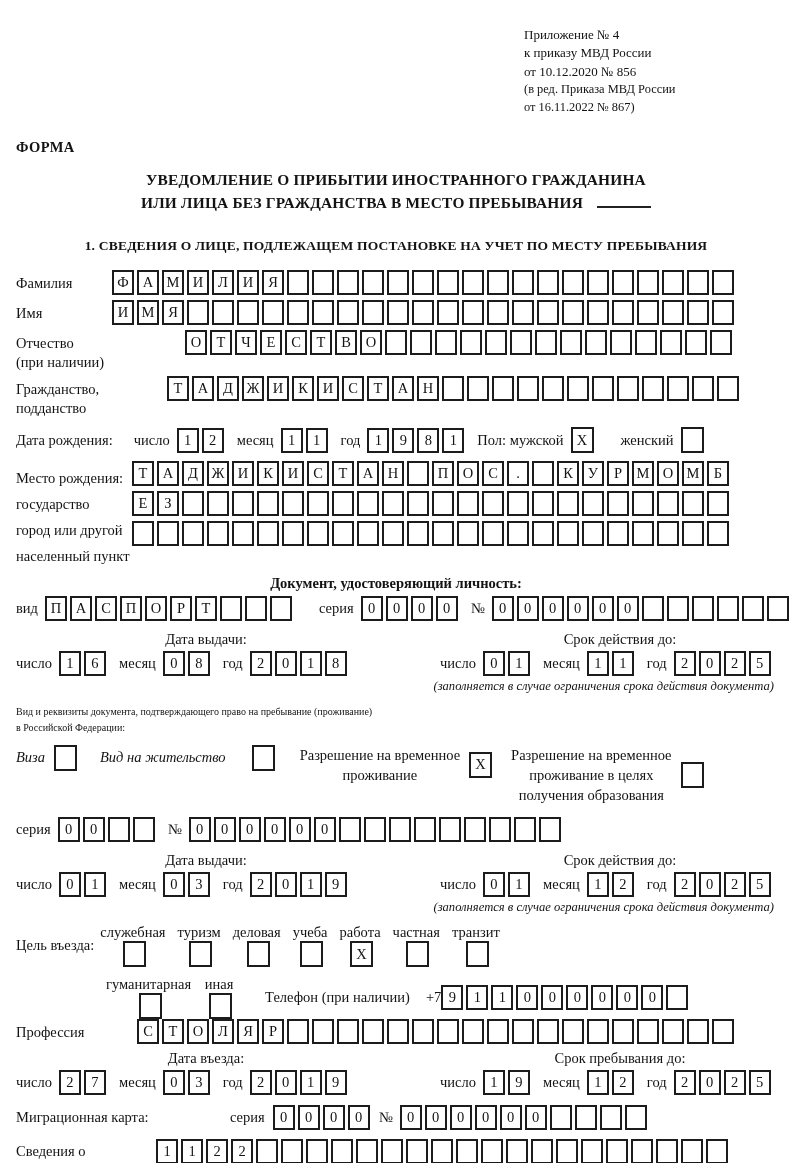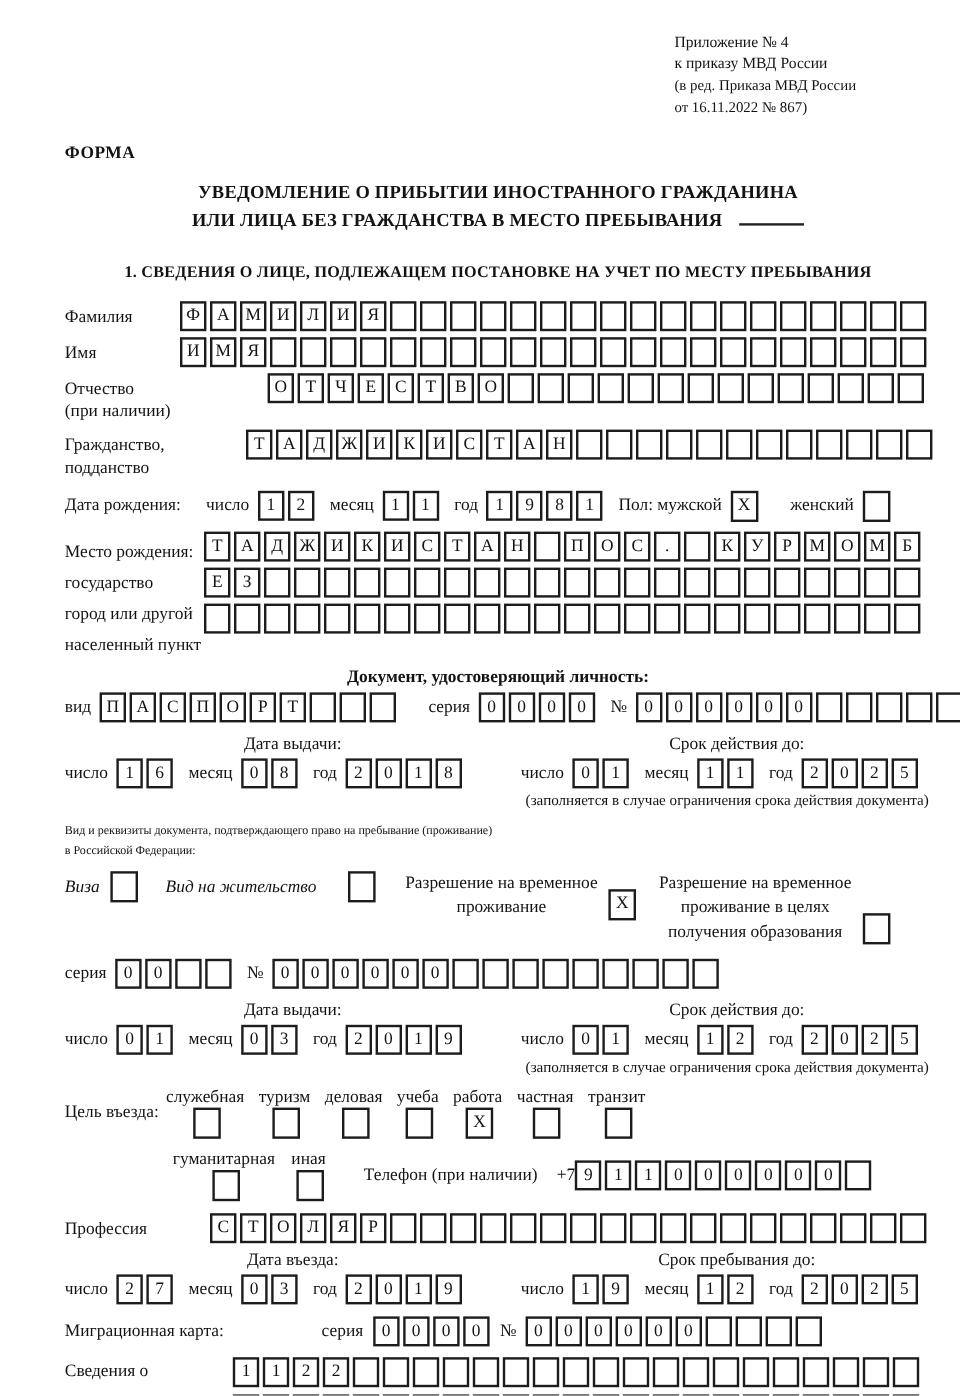--- a/index.html
+++ b/index.html
@@ -3,21 +3,21 @@
 <meta charset="utf-8">
 <style>
   * { box-sizing: border-box; }
   html, body { margin:0; padding:0; background:#ffffff; }
   body {
     width:800px; height:1163px;
     color:#131313;
     font-family:"Liberation Serif","DejaVu Serif",serif;
     overflow:hidden;
   }
-  .page { width:800px; height:1163px; padding:26px 24px 8px 54px; }
+  .page { width:800px; height:1163px; padding:26px 24px 8px 16px; }
 
   
   .hdr { margin-left:508px; font-size:13px; line-height:1.42; }
   .hdr .sub { font-size:12.4px; }
   .forma { padding-right:4px; font-weight:700; font-size:14.5px; margin-top:22px; letter-spacing:.4px; }
 
   .title { text-align:center; font-weight:700; font-size:15.4px; line-height:1.5; margin-top:12px; letter-spacing:.2px; }
   .blank { display:inline-block; width:54px; height:13px; border-bottom:2.5px solid #222; margin-left:14px; }
 
   .sec { text-align:center; font-weight:700; font-size:13.5px; margin-top:24px; margin-bottom:16px; letter-spacing:.2px; }
@@ -41,31 +41,31 @@
   .w121 { width:121px; }
 
   .stack { display:flex; flex-direction:column; }
   .stack .cells { margin-bottom:5px; }
 
   .inl { display:flex; align-items:center; font-size:14.5px; }
   .inl .dl { margin-right:7px; }
   .inl .cells { margin-right:10px; }
   .gap-l { margin-left:14px; }
 
-  .twocol { display:flex; margin-top:10px; }
+  .twocol { display:flex; margin-top:10px;gap:44px; }
   .tcol { display:flex; flex-direction:column; }
   .tcol-l { flex:0 0 380px; }
   .tcol-r { flex:0 0 360px; }
   .col-head { text-align:center; font-size:14.5px; margin-bottom:3px; }
-  .note { font-size:12.6px; text-align:right; margin-top:3px; padding-right:2px; }
+  .note { font-size:12.6px; text-align:right; margin-top:3px; padding-right:2px;font-style:italic; }
 
   .para { font-size:10px; line-height:1.65; margin-top:10px; }
 
   .optrow { display:flex; align-items:flex-start; margin-top:8px; font-size:14.5px; }
-  .opt { display:flex; align-items:flex-end; }
+  .opt { display:flex; align-items:center; }
   .opt .txt { line-height:1.4; }
   .opt .txt.center { text-align:center; }
   .opt .cb { margin-left:9px; }
   .opt1line { align-items:center;font-style:italic; }
 
   .prow { display:flex; align-items:center; font-size:14.5px; margin-top:9px; }
   .pop { display:flex; align-items:center; margin-right:12px;flex-direction:column; }
   .pop .cb { margin-left:6px; }
 
   .mrow { display:flex; align-items:center; font-size:14.5px; margin-top:10px; }
@@ -76,20 +76,21 @@
   .rep-rows .cells { margin-bottom:6px; }
 </style>
 </head>
 <body>
 
 <div class="page">
 
   <div class="hdr">
     <div>Приложение № 4</div>
     <div>к приказу МВД России</div>
+    <div>от 10.12.2020 № 856</div>
     <div class="sub">(в ред. Приказа МВД России</div>
     <div class="sub">от 16.11.2022 № 867)</div>
   </div>
   <div class="forma">ФОРМА</div>
 
   <div class="title">
     <div>УВЕДОМЛЕНИЕ О ПРИБЫТИИ ИНОСТРАННОГО ГРАЖДАНИНА</div>
     <div><span>ИЛИ ЛИЦА БЕЗ ГРАЖДАНСТВА В МЕСТО ПРЕБЫВАНИЯ</span><span class="blank"></span></div>
   </div>
 
@@ -608,21 +609,21 @@
         <span class="cell">0</span>
         <span class="cell">0</span>
         <span class="cell">0</span>
         <span class="cell">0</span>
         <span class="cell">0</span>
         <span class="cell">0</span>
         <span class="cell">&nbsp;</span>
       </span>
   </div>
 
-  <div class="row" style="margin-top:10px;">
+  <div class="row" style="">
     <div class="lbl w121">Профессия</div>
     <div class="cells">
         <span class="cell">С</span>
         <span class="cell">Т</span>
         <span class="cell">О</span>
         <span class="cell">Л</span>
         <span class="cell">Я</span>
         <span class="cell">Р</span>
         <span class="cell">&nbsp;</span>
         <span class="cell">&nbsp;</span>

